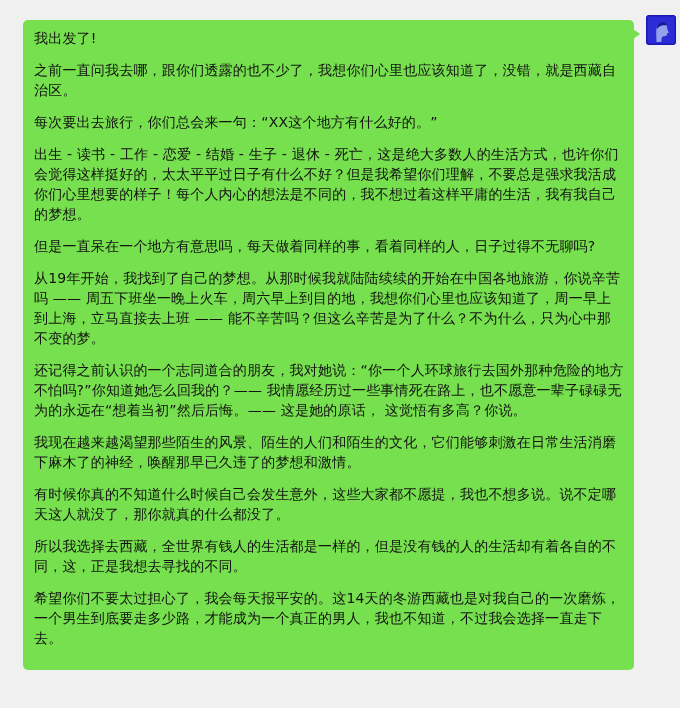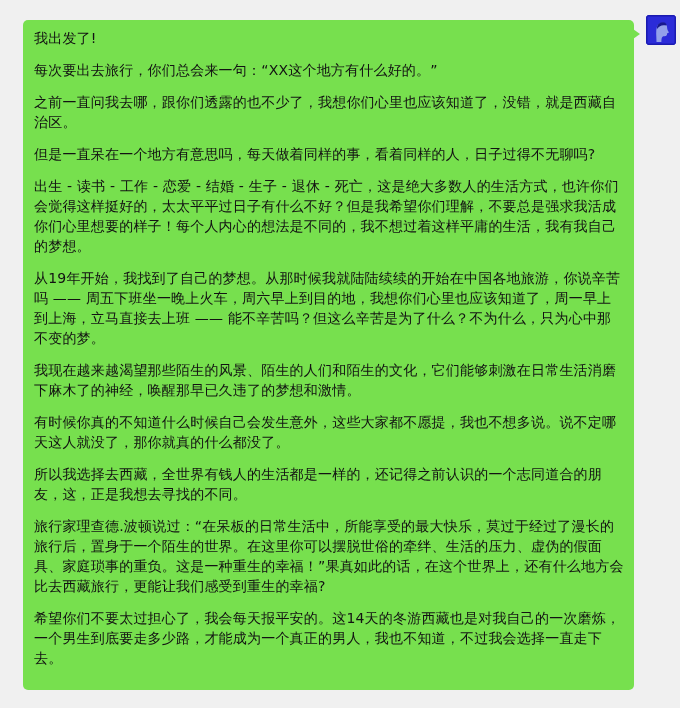--- a/index.html
+++ b/index.html
@@ -58,29 +58,29 @@
   }
   .avatar svg { display: block; width: 30px; height: 30px; }
 </style>
 </head>
 <body>
 
 <div class="chat-screen">
 
   <div class="message-bubble">
     <p>我出发了!</p>
+      <p>之前一直问我去哪，跟你们透露的也不少了，我想你们心里也应该知道了，没错，就是西藏自治区。</p>
       <p>每次要出去旅行，你们总会来一句：“XX这个地方有什么好的。”</p>
-      <p>之前一直问我去哪，跟你们透露的也不少了，我想你们心里也应该知道了，没错，就是西藏自治区。</p>
+      <p>出生 - 读书 - 工作 - 恋爱 - 结婚 - 生子 - 退休 - 死亡，这是绝大多数人的生活方式，也许你们会觉得这样挺好的，太太平平过日子有什么不好？但是我希望你们理解，不要总是强求我活成你们心里想要的样子！每个人内心的想法是不同的，我不想过着这样平庸的生活，我有我自己的梦想。</p>
       <p>但是一直呆在一个地方有意思吗，每天做着同样的事，看着同样的人，日子过得不无聊吗?</p>
-      <p>出生 - 读书 - 工作 - 恋爱 - 结婚 - 生子 - 退休 - 死亡，这是绝大多数人的生活方式，也许你们会觉得这样挺好的，太太平平过日子有什么不好？但是我希望你们理解，不要总是强求我活成你们心里想要的样子！每个人内心的想法是不同的，我不想过着这样平庸的生活，我有我自己的梦想。</p>
       <p>从19年开始，我找到了自己的梦想。从那时候我就陆陆续续的开始在中国各地旅游，你说辛苦吗 —— 周五下班坐一晚上火车，周六早上到目的地，我想你们心里也应该知道了，周一早上到上海，立马直接去上班 —— 能不辛苦吗？但这么辛苦是为了什么？不为什么，只为心中那不变的梦。</p>
+      <p>还记得之前认识的一个志同道合的朋友，我对她说：“你一个人环球旅行去国外那种危险的地方不怕吗?”你知道她怎么回我的？—— 我情愿经历过一些事情死在路上，也不愿意一辈子碌碌无为的永远在“想着当初”然后后悔。—— 这是她的原话， 这觉悟有多高？你说。</p>
       <p>我现在越来越渴望那些陌生的风景、陌生的人们和陌生的文化，它们能够刺激在日常生活消磨下麻木了的神经，唤醒那早已久违了的梦想和激情。</p>
       <p>有时候你真的不知道什么时候自己会发生意外，这些大家都不愿提，我也不想多说。说不定哪天这人就没了，那你就真的什么都没了。</p>
-      <p>所以我选择去西藏，全世界有钱人的生活都是一样的，还记得之前认识的一个志同道合的朋友，这，正是我想去寻找的不同。</p>
-      <p>旅行家理查德.波顿说过：“在呆板的日常生活中，所能享受的最大快乐，莫过于经过了漫长的旅行后，置身于一个陌生的世界。在这里你可以摆脱世俗的牵绊、生活的压力、虚伪的假面具、家庭琐事的重负。这是一种重生的幸福！”果真如此的话，在这个世界上，还有什么地方会比去西藏旅行，更能让我们感受到重生的幸福?</p>
+      <p>所以我选择去西藏，全世界有钱人的生活都是一样的，但是没有钱的人的生活却有着各自的不同，这，正是我想去寻找的不同。</p>
       <p>希望你们不要太过担心了，我会每天报平安的。这14天的冬游西藏也是对我自己的一次磨炼，一个男生到底要走多少路，才能成为一个真正的男人，我也不知道，不过我会选择一直走下去。</p>
     <span class="bubble-tail"></span>
   </div>
 
   <div class="avatar" title="">
     <span>
       <svg viewBox="0 0 30 30" xmlns="http://www.w3.org/2000/svg">
         <rect x="0" y="0" width="30" height="30" fill="#2b2bd8"></rect>
         <rect x="0" y="0" width="30" height="30" fill="none" stroke="#1a1ab0" stroke-width="3"></rect>
         <path d="M10.5 27 C10.5 21 9.5 16 11 11.5 C12.5 7.5 18.5 6.5 20.5 10 C21.5 12 20.8 13.5 21.8 15.5 L23 17.5 L21.2 18.3 C21.2 20.3 20.2 21.3 18.2 21.2 C16.2 21.1 15.4 22.5 15.4 27 Z" fill="#93a0ea"></path>

